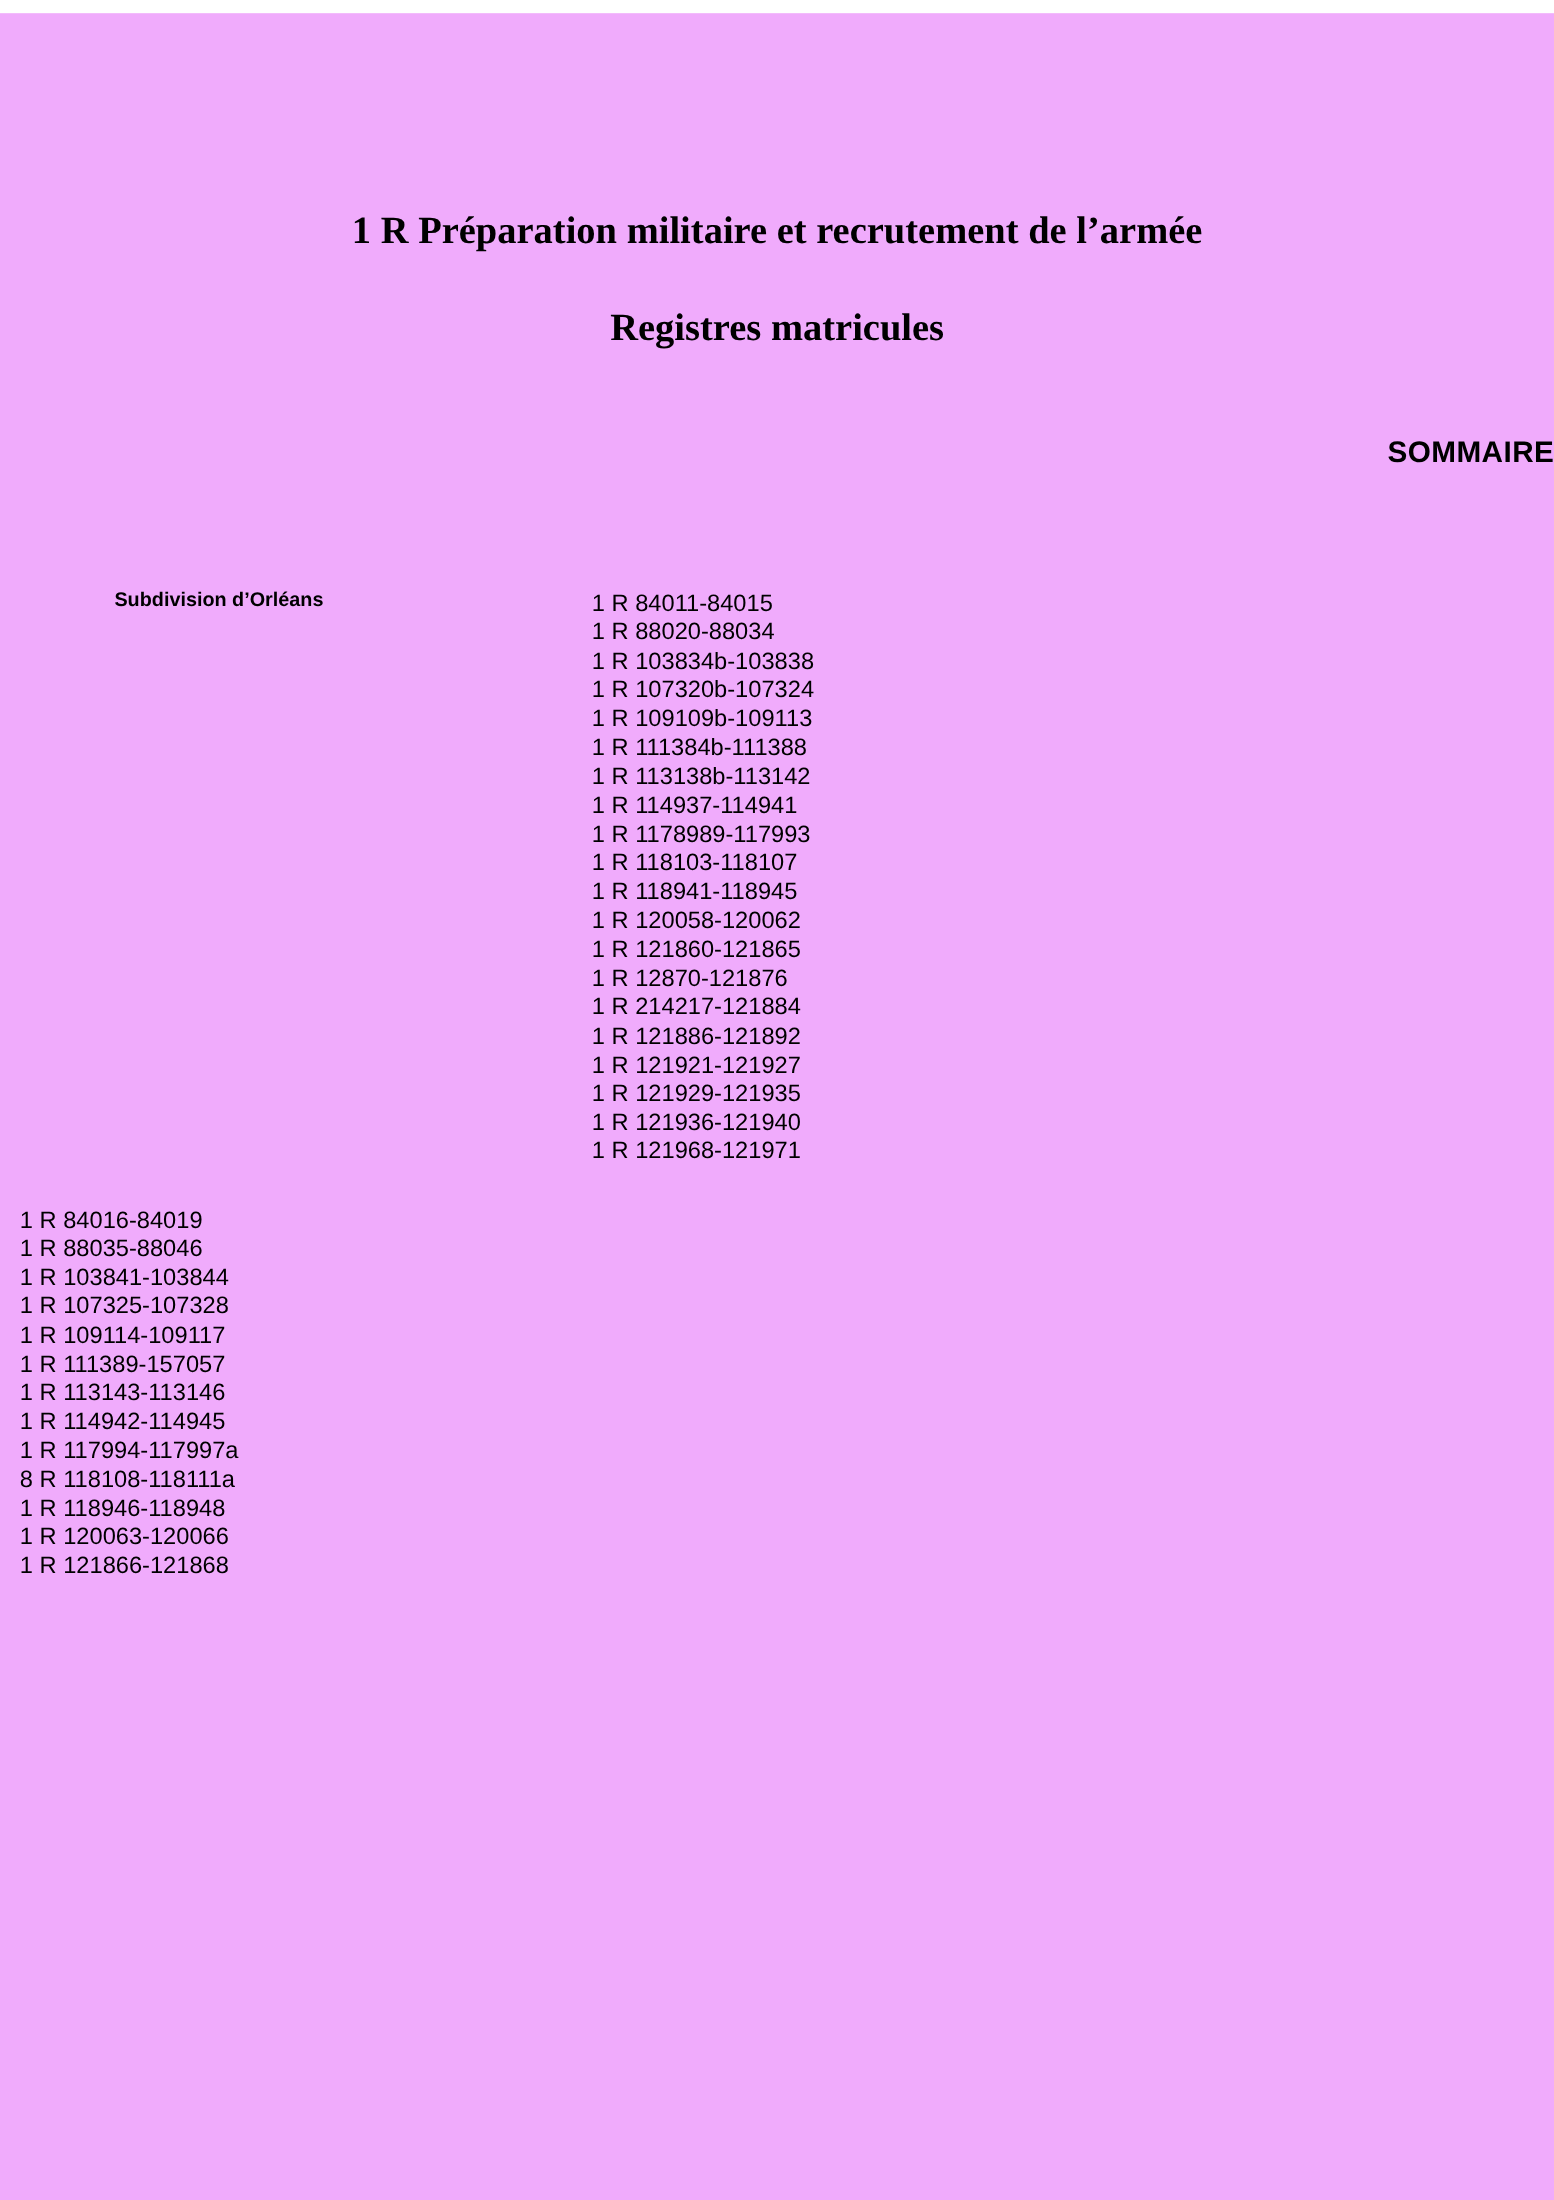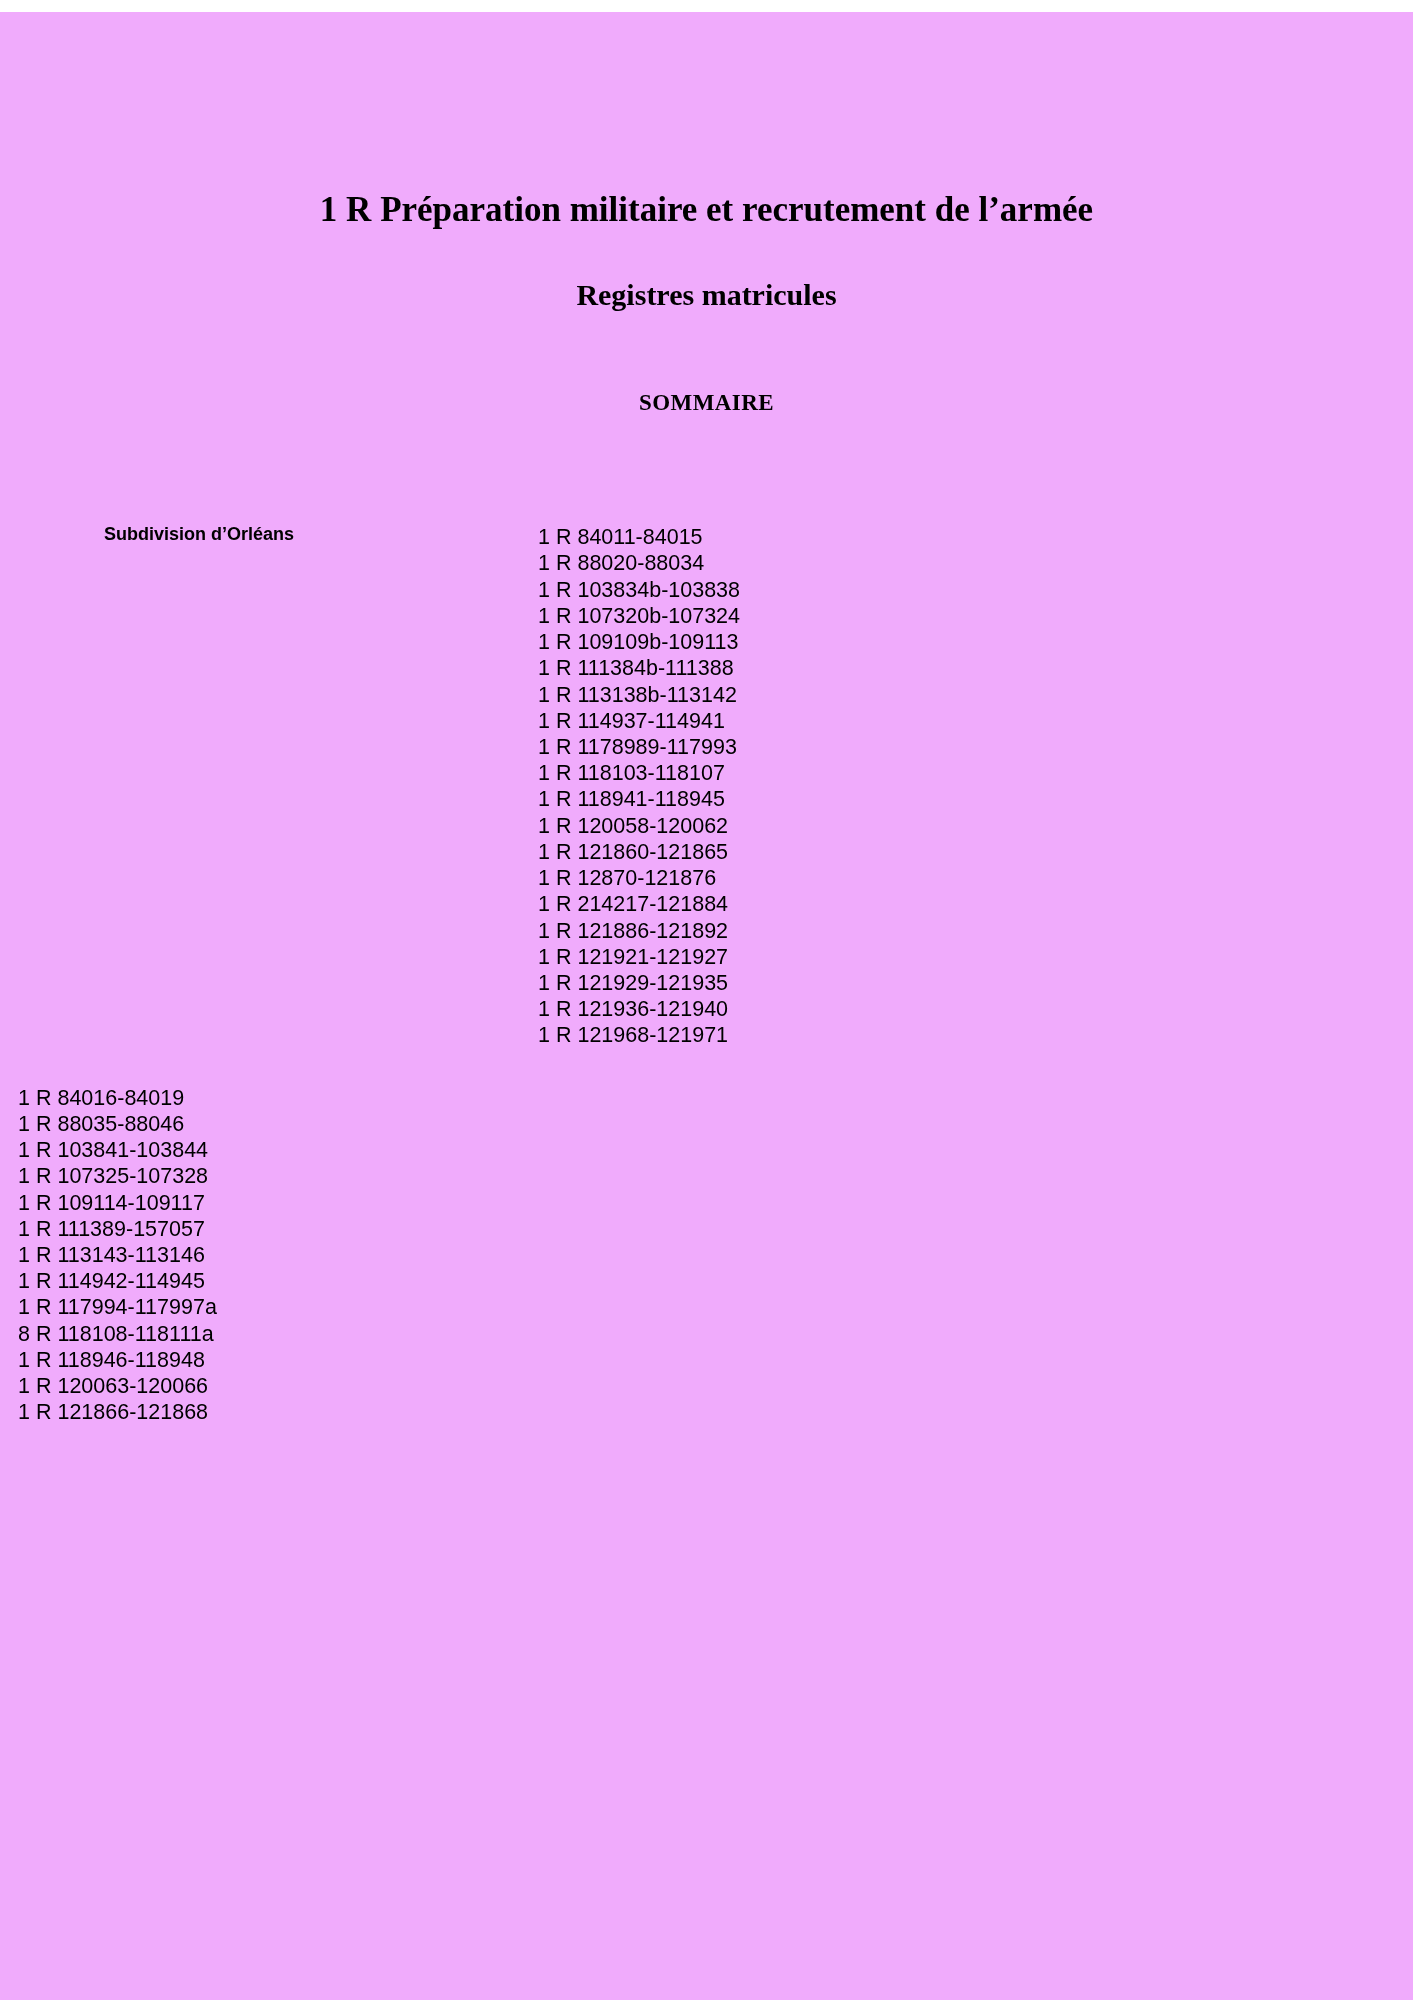--- a/index.html
+++ b/index.html
@@ -23,30 +23,30 @@
     font-family: "Liberation Serif", serif;
     font-weight: bold;
     font-size: 35px;
     color: #000000;
     line-height: 1.15;
     margin: 0;
   }
   .doc-subtitle {
     font-family: "Liberation Serif", serif;
     font-weight: bold;
-    font-size: 30px;
+    font-size: 35px;
     color: #000000;
     margin: 0;
     padding-top: 48px;
   }
   .sommaire {
-    text-align: center;
-    font-family: Liberation Serif, serif;
+    text-align: right;
+    font-family: Liberation Sans, sans-serif;
     font-weight: bold;
-    font-size: 23px;
+    font-size: 27px;
     letter-spacing: 0.4px;
     color: #000000;
     padding-top: 78px;
   }
   .sections {
     padding-top: 108px;
   }
   .section {
     display: flex;
     flex-direction: row;

